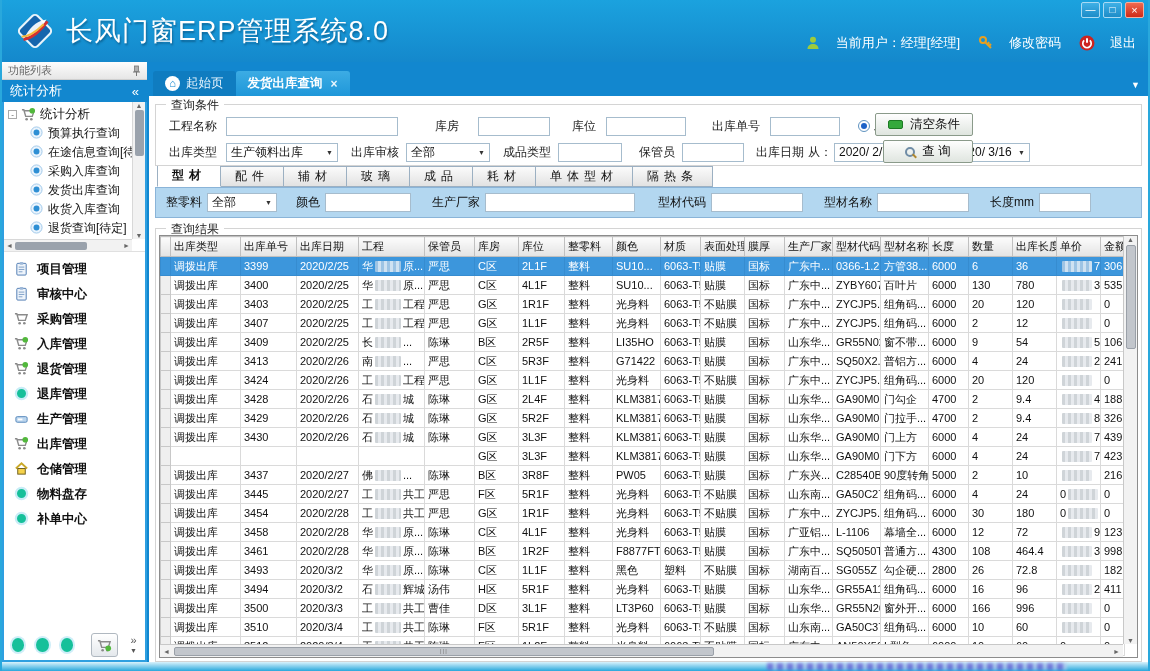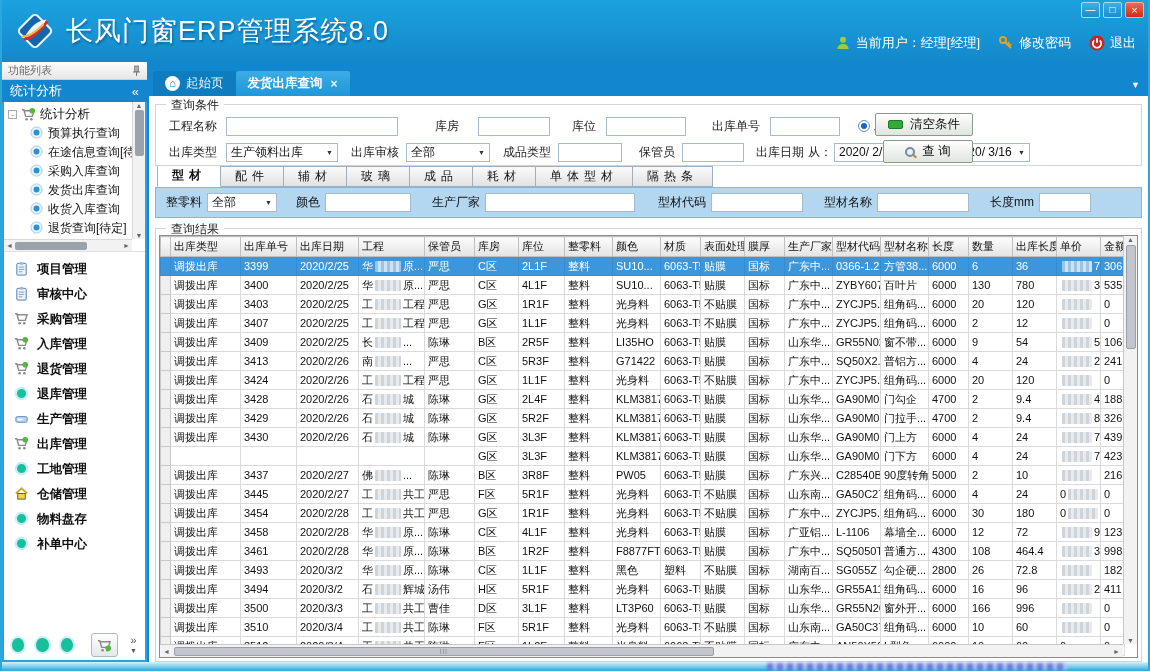--- a/index.html
+++ b/index.html
@@ -13,21 +13,21 @@
     display:flex; align-items:center; padding-left:10px; }
   .logo { width:46px; height:46px; margin-right:8px; }
   .app-title { color:#fff; font-size:27px; font-weight:normal; letter-spacing:1px;
     text-shadow:1px 2px 2px rgba(8,70,110,.55); }
   .win-controls { position:absolute; top:2px; right:4px; display:flex; gap:3px; }
   .wc { width:19px; height:16px; font-size:10px; line-height:14px; text-align:center; color:#fff;
     border:1px solid #a8daf4; background:linear-gradient(#3fb0e6,#1d8cc8); border-radius:2px; cursor:default; }
   .wc.close { background:linear-gradient(#f06a50,#cf2a18); border-color:#f4b0a2; font-size:11px; }
   .user-bar { position:absolute; right:12px; top:34px; display:flex; align-items:center; gap:8px;
     color:#fff; font-size:13px; }
-  .user-bar .grp { display:flex; align-items:center; gap:5px; margin-left:10px; }
+  .user-bar .grp { display:flex; align-items:center; gap:15px; margin-left:10px; }
   .ic16 { width:16px; height:16px; display:inline-block; }
 
   
   .main-row { display:flex; height:600px; }
 
   
   .sidebar { width:147px; display:flex; flex-direction:column; border-right:2px solid #1287cf; background:#fff; }
   .fn-title { height:18px; background:linear-gradient(#fdfdfd,#e6e6e6); border-bottom:1px solid #cfcfcf;
     font-size:11px; color:#6a6a6a; display:flex; align-items:center; justify-content:space-between; padding:0 6px; }
   .section-hd { height:22px; background:#1287cf; color:#fff; font-size:13px; display:flex;
@@ -329,26 +329,20 @@
               <span><svg viewBox="0 0 16 16" width="15" height="15">
                   <path d="M1 3h2l2 7h7l2-6H4" fill="none" stroke="#8a8a8a" stroke-width="1.5"></path>
                   <circle cx="6" cy="13" r="1.4" fill="#8a8a8a"></circle>
                   <circle cx="11" cy="13" r="1.4" fill="#8a8a8a"></circle>
                   <circle cx="12" cy="4" r="3" fill="#52b83c"></circle>
                 </svg></span>
               <span>出库管理</span>
             </div>
             <div class="module-item">
               <span><svg viewBox="0 0 16 16" width="15" height="15">
-                  <circle cx="8" cy="8" r="6" fill="#16c09a" stroke="#c8ecf6" stroke-width="2.4"></circle>
-                </svg></span>
-              <span>工地管理</span>
-            </div>
-            <div class="module-item">
-              <span><svg viewBox="0 0 16 16" width="15" height="15">
                   <path d="M2 8 8 2.5 14 8" fill="none" stroke="#caa92a" stroke-width="2"></path>
                   <rect x="4" y="8" width="8" height="6" fill="#f5d24a" stroke="#6b5a1a"></rect>
                 </svg></span>
               <span>仓储管理</span>
             </div>
             <div class="module-item">
               <span><svg viewBox="0 0 16 16" width="15" height="15">
                   <circle cx="8" cy="8" r="6" fill="#16c09a" stroke="#c8ecf6" stroke-width="2.4"></circle>
                 </svg></span>
               <span>物料盘存</span>

